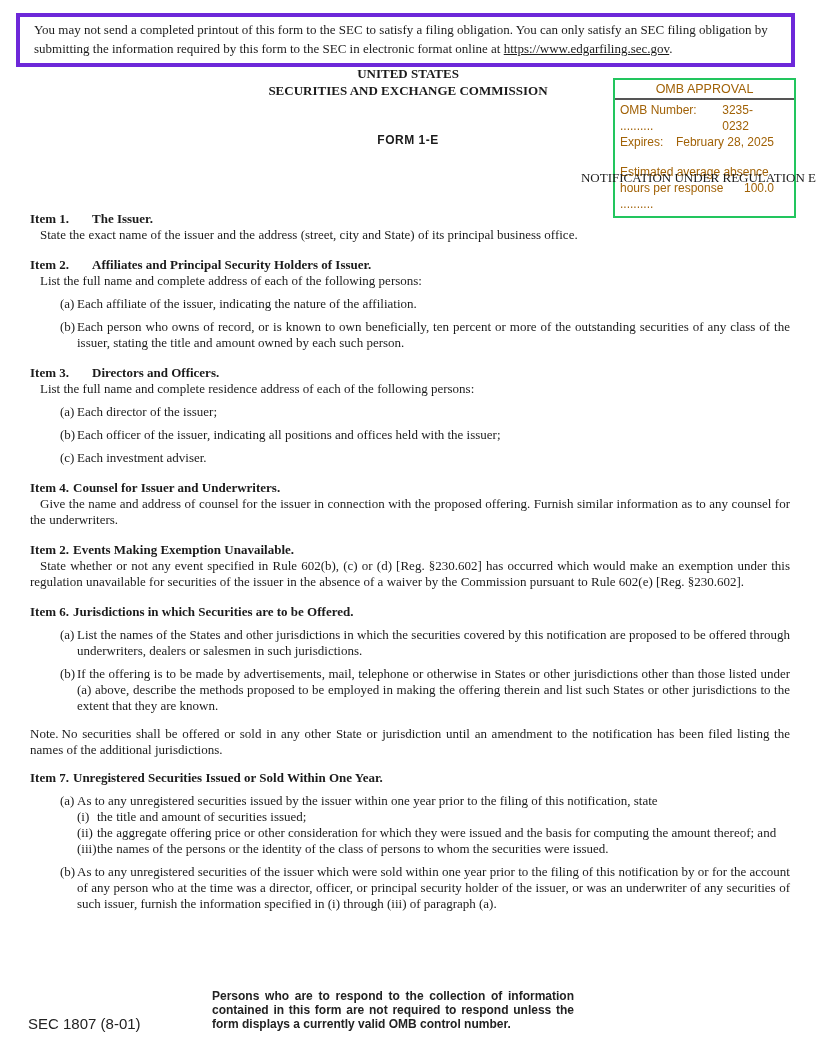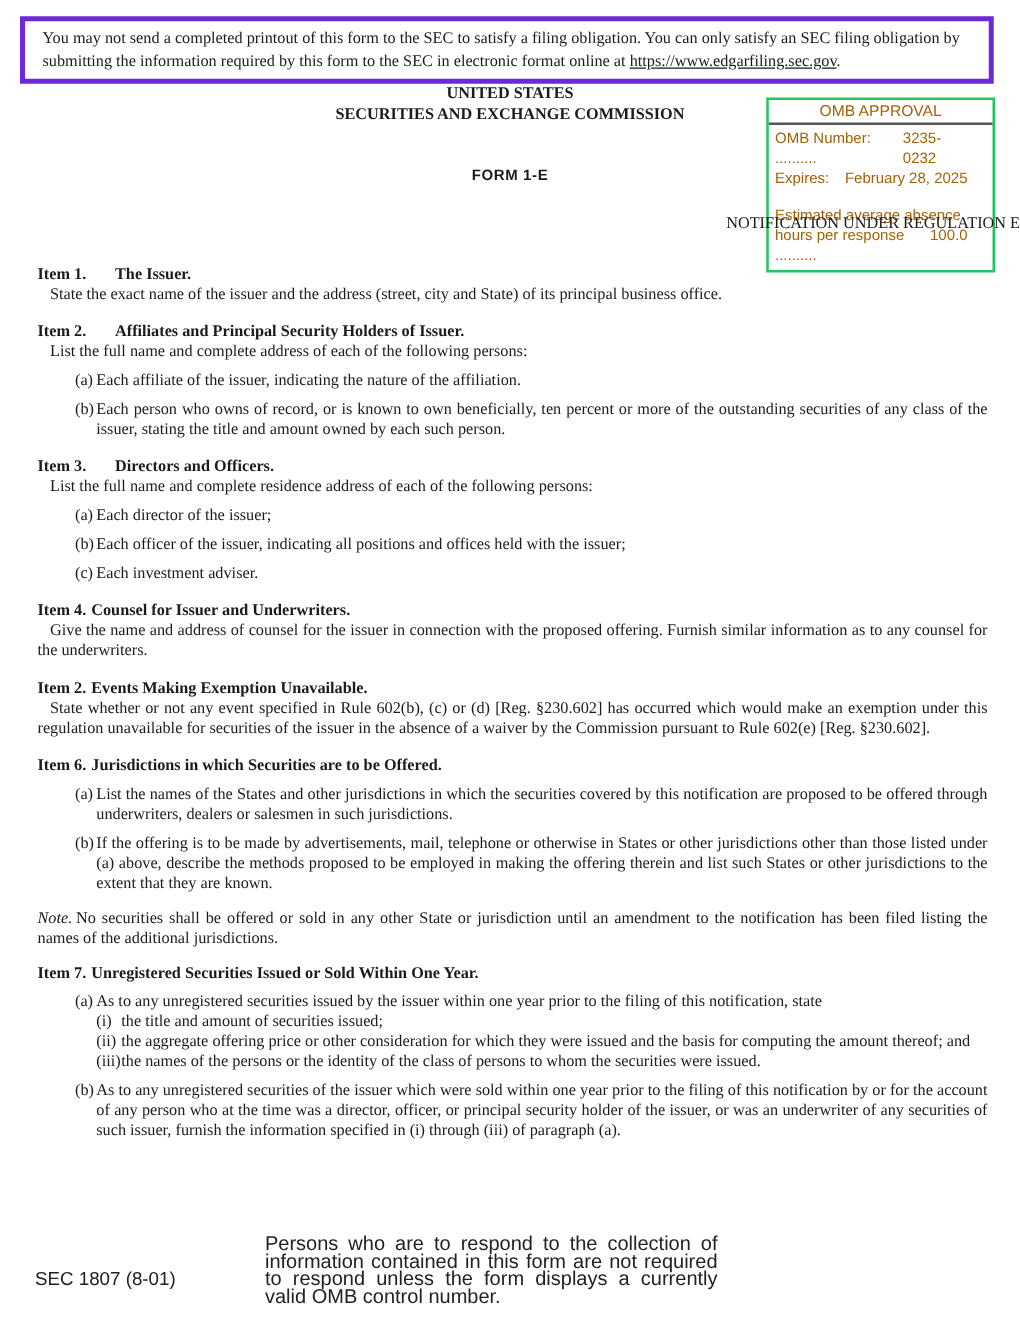--- a/index.html
+++ b/index.html
@@ -84,37 +84,37 @@
   .num { margin-right: 4px; }
   .num-wide { display: inline-block; min-width: 62px; margin-right: 0; }
   .body { text-align: justify; text-indent: 10px; }
   .sub { display: flex; margin-top: 7px; margin-left: 30px; }
   .sub-label { flex: 0 0 17px; }
   .sub-text { flex: 1; text-align: justify; }
   .subsub { display: flex; }
   .subsub-label { flex: 0 0 20px; }
   .subsub-text { flex: 1; text-align: justify; }
   .note { margin-top: 12px; text-align: justify; }
-  .note-label { font-style: italic; margin-right: 3px; margin-top: 12px; }
+  .note-label { margin-right: 3px; margin-top: 12px; }
   .tight { margin-top: 12px; }
 
   .footer-left {
     position: absolute;
     left: 28px; top: 1015px;
     font-family: "Liberation Sans", sans-serif;
     font-size: 15px;
     color: #222;
   }
   .footer-notice {
     position: absolute;
     left: 212px; top: 989px;
     width: 362px;
     font-family: "Liberation Sans", sans-serif;
-    font-size: 16px;
-    font-weight: normal;
+    font-size: 12px;
+    font-weight: bold;
     line-height: 14px;
     text-align: justify;
     color: #222;
   }
 </style>
 </head>
 <body>
 
 <div class="page">
 

